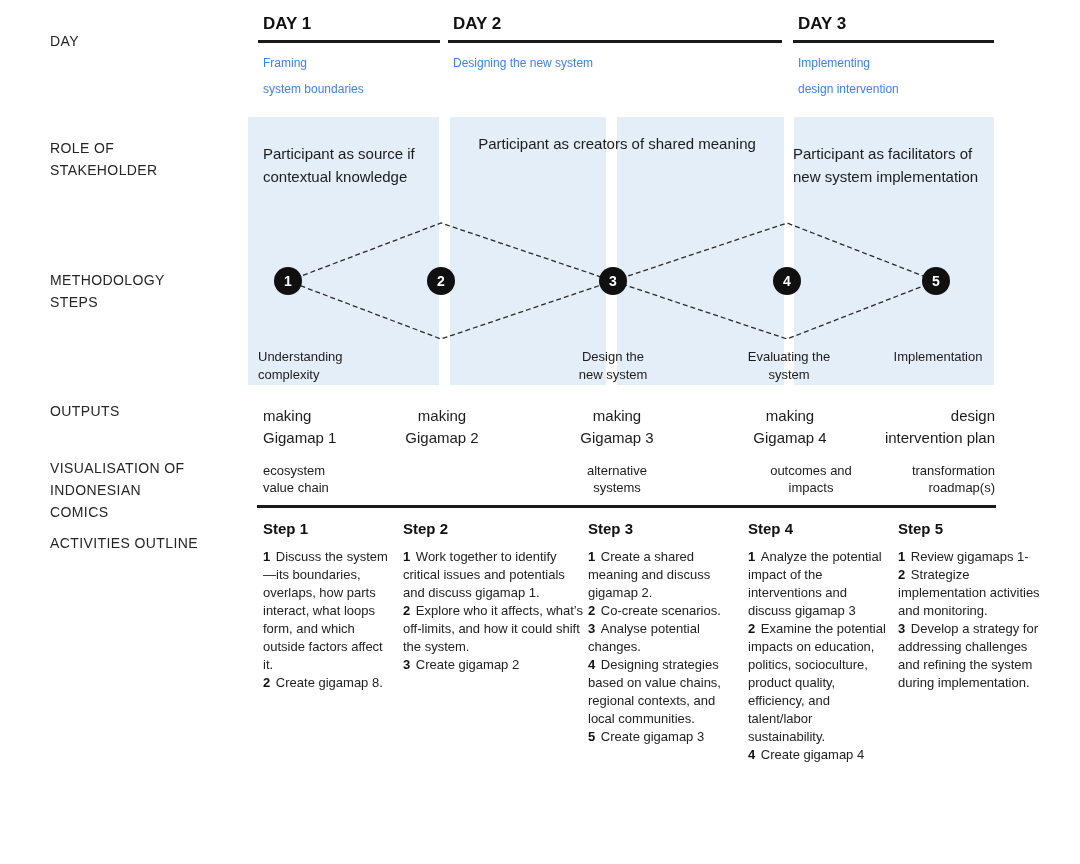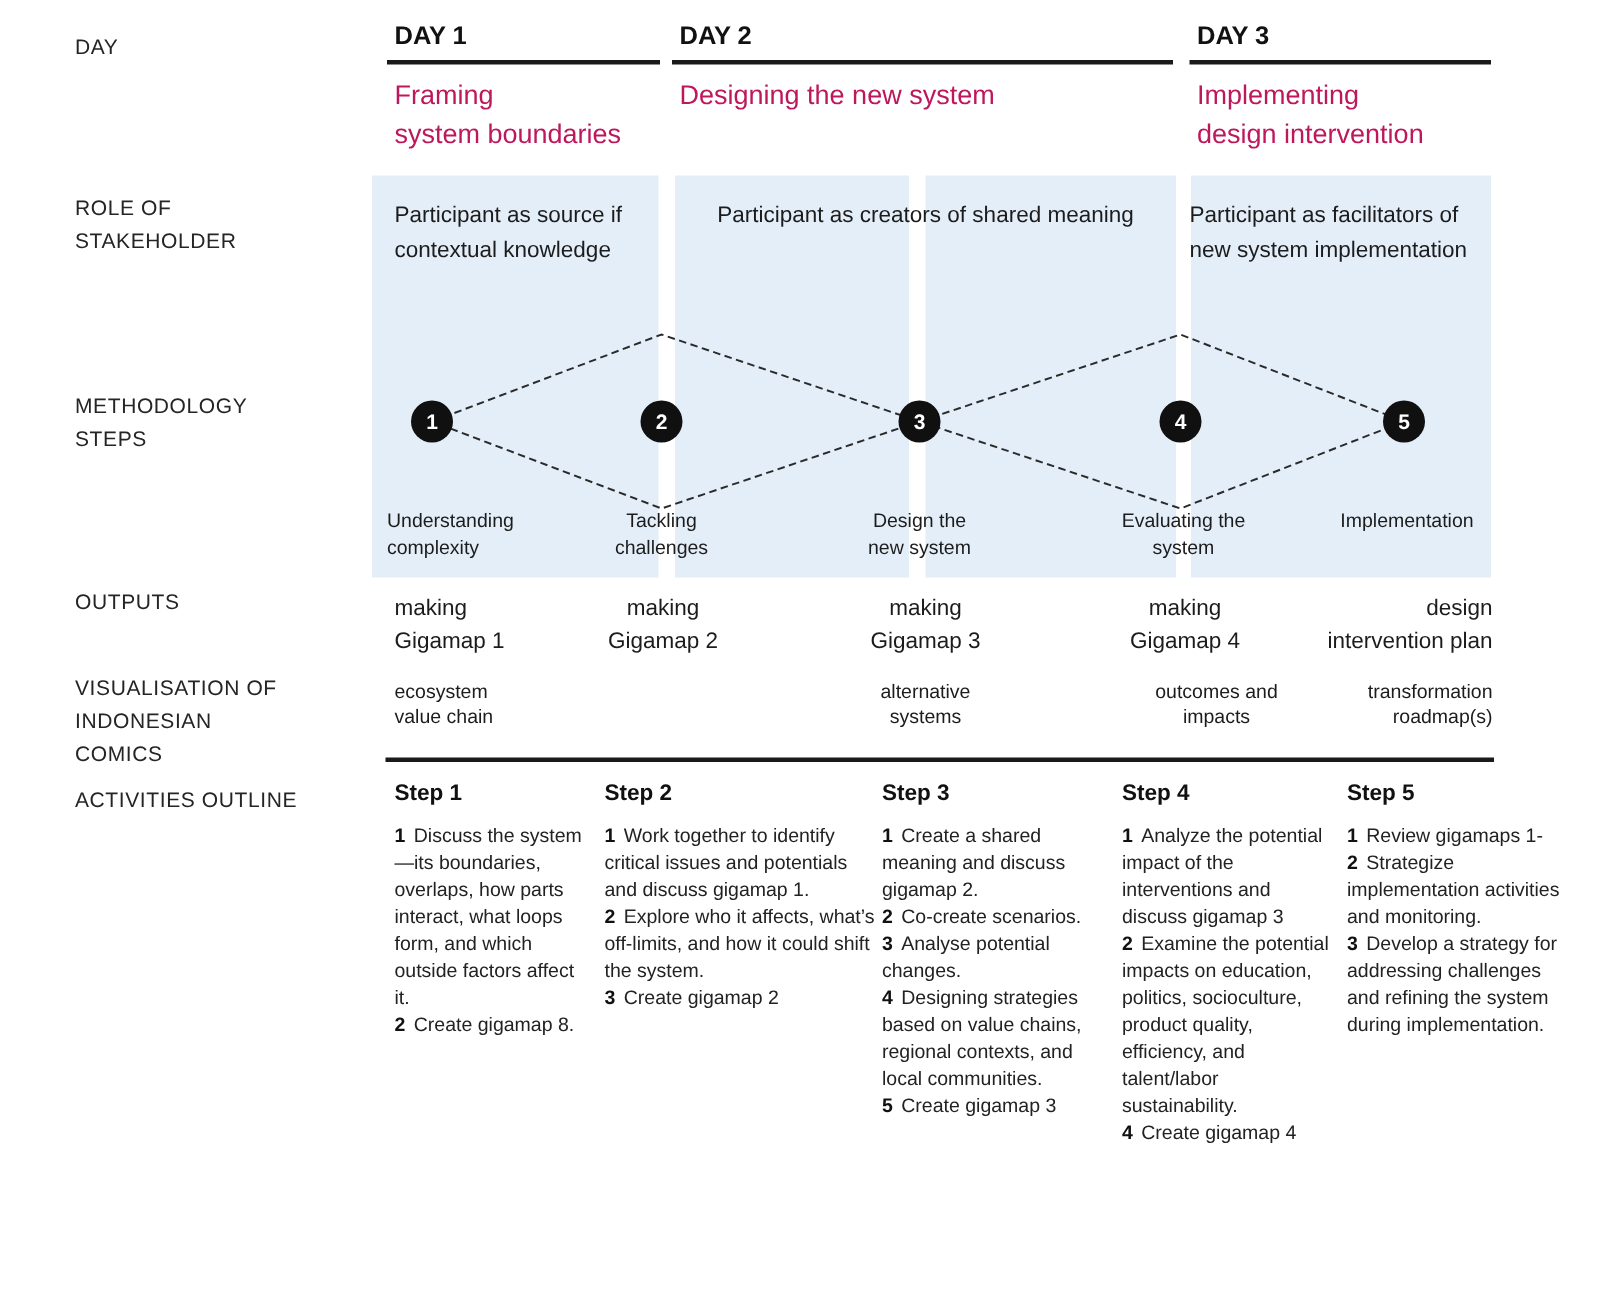--- a/index.html
+++ b/index.html
@@ -1,33 +1,33 @@
 <!DOCTYPE html>
 <html><head>
 <meta charset="utf-8">
 <style>
   html,body { margin:0; padding:0; background:#ffffff; }
   .canvas {
     position:relative; width:1080px; height:864px; background:#ffffff;
     font-family:"Liberation Sans", "DejaVu Sans", sans-serif;
     color:#1c1c1c; overflow:hidden;
   }
-  .pre { white-space:pre-line; }
+  .pre { white-space:pre-line;margin-top:10px; }
 
   
   .rowlabel {
     position:absolute; left:50px; width:190px;
     font-size:14px; line-height:22px; color:#252525; letter-spacing:0.4px;
   }
 
   
   .day-col { position:absolute; top:14px; }
   .day-title { font-size:17px; font-weight:bold; padding-left:5px; color:#111; }
   .day-rule { height:3px; background:#1a1a1a; margin-top:6px; }
-  .day-sub { font-size:18px; line-height:26px; padding-left:5px; margin-top:7px; color:#be185d; }
+  .day-sub { font-size:12px; line-height:26px; padding-left:5px; margin-top:7px; color:#3b82f6; }
 
   
   .panel { position:absolute; top:117px; height:268px; background:#e4eef8; }
 
   .roletext { position:absolute; top:132px; font-size:15px; line-height:23px; z-index:3; }
 
   .ddsvg { position:absolute; left:248px; top:210px; z-index:2; }
 
   .mnum {
     position:absolute; top:267px; width:28px; height:28px; border-radius:50%;
@@ -95,22 +95,20 @@
   </svg>
 
   <div class="mnum" style="left:274px">1</div>
   <div class="mnum" style="left:427px">2</div>
   <div class="mnum" style="left:599px">3</div>
   <div class="mnum" style="left:773px">4</div>
   <div class="mnum" style="left:922px">5</div>
 
   <div class="mlabel pre" style="left:258px; width:130px">Understanding
 complexity</div>
-  <div class="mlabel pre" style="left:366px; width:150px; text-align:center">Tackling
-challenges</div>
   <div class="mlabel pre" style="left:538px; width:150px; text-align:center">Design the
 new system</div>
   <div class="mlabel pre" style="left:714px; width:150px; text-align:center">Evaluating the
 system</div>
   <div class="mlabel pre" style="left:863px; width:150px; text-align:center">Implementation</div>
 
   <div class="outtext pre" style="left:263px; width:130px">making
 Gigamap 1</div>
   <div class="outtext pre" style="left:357px; width:170px; text-align:center">making
 Gigamap 2</div>

